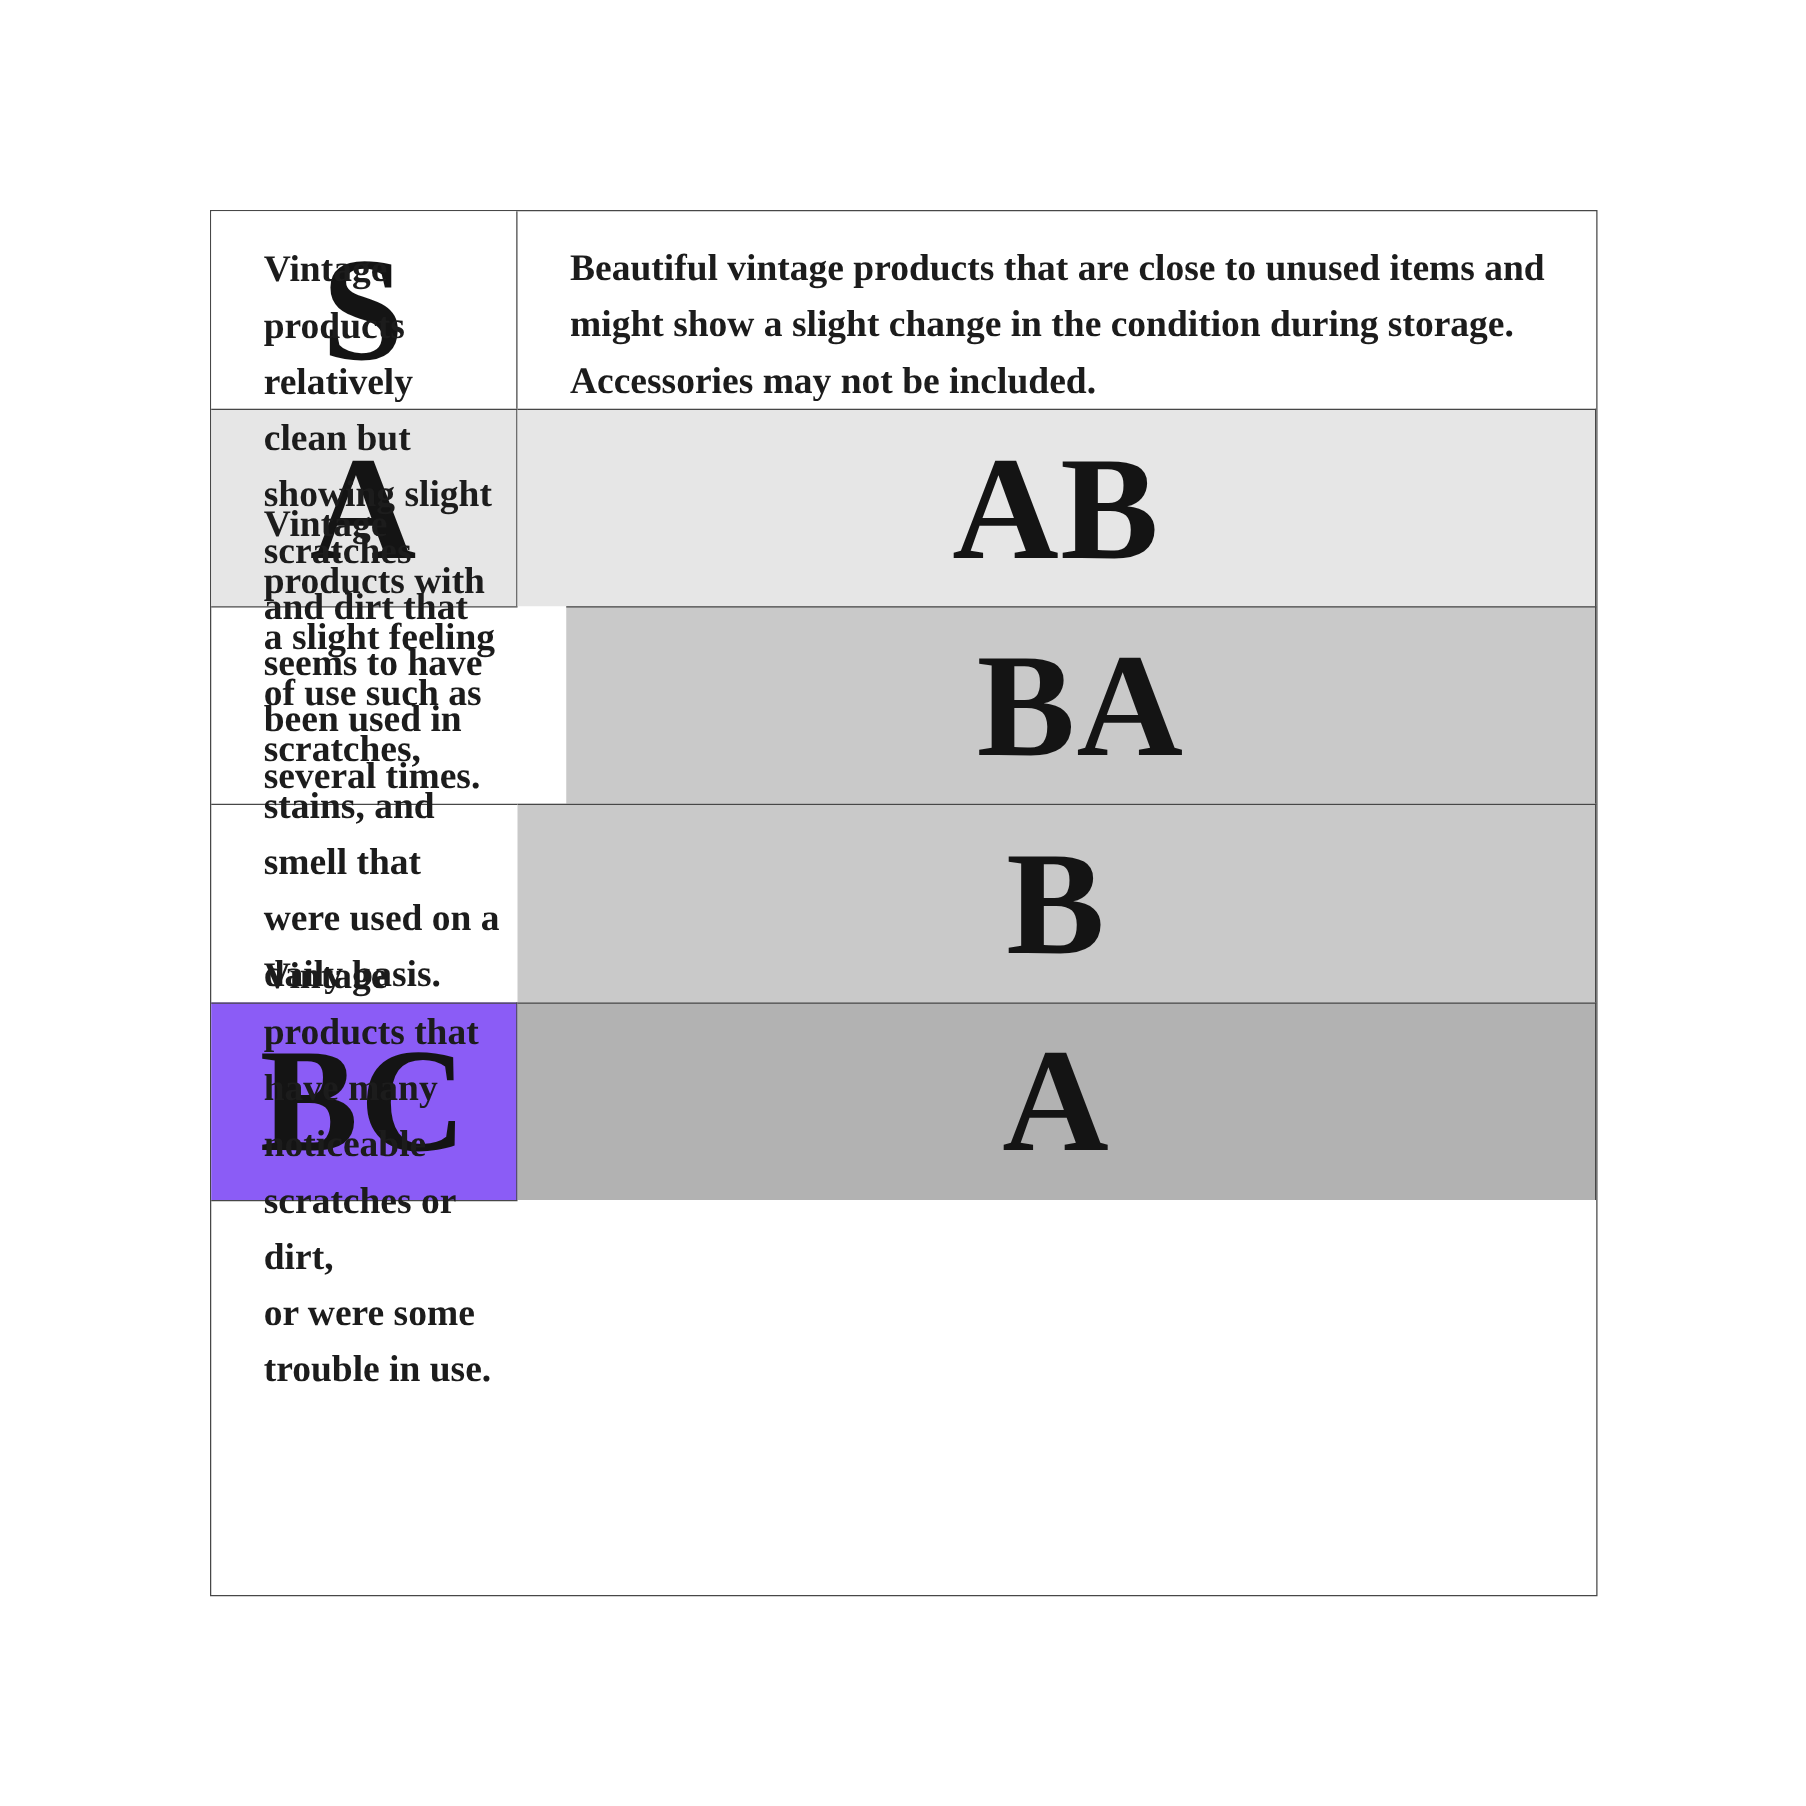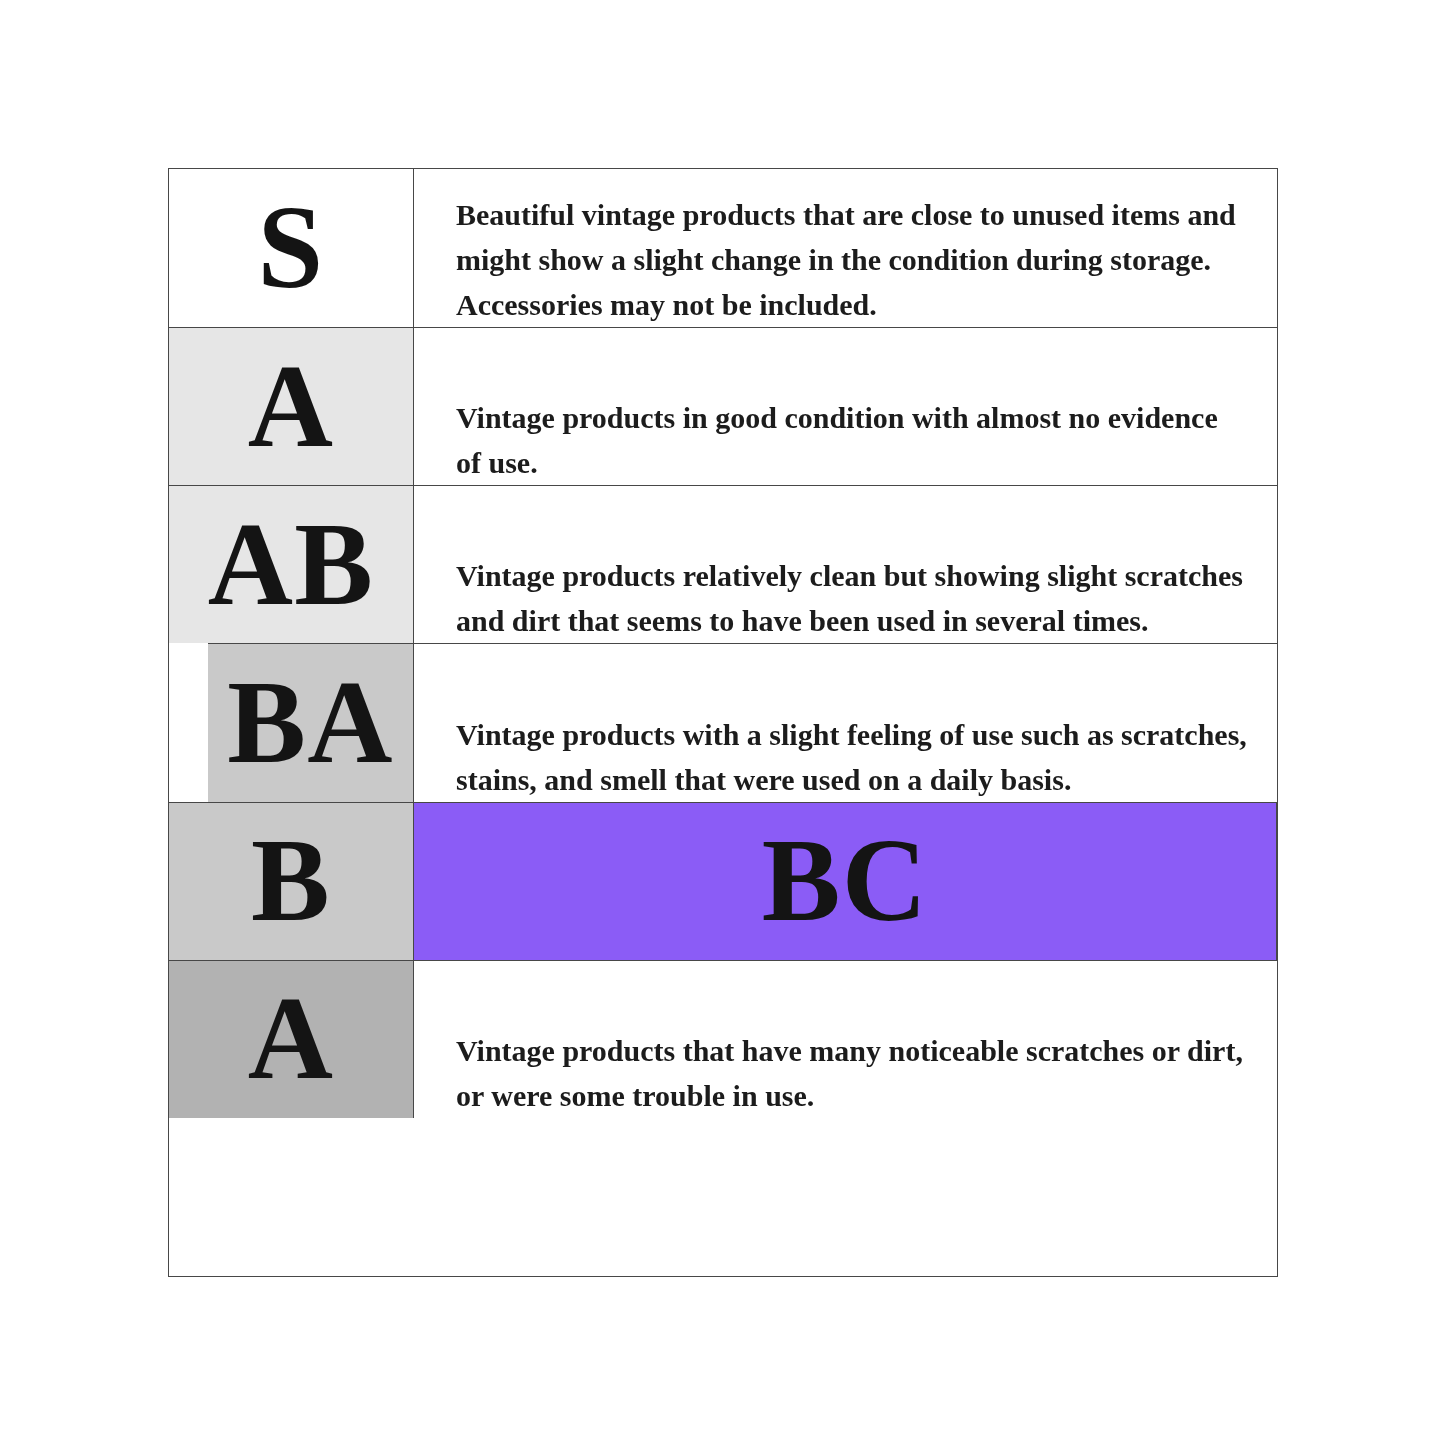--- a/index.html
+++ b/index.html
@@ -72,24 +72,20 @@
   </div>
   <div class="cell desc-cell">
     <p class="desc-text">Beautiful vintage products that are close to unused items and
 might show a slight change in the condition during storage.
 Accessories may not be included.</p>
   </div>
 
   <div class="cell grade-cell bt" style="background-color: rgb(230, 230, 230);">
     <span class="grade-letter">A</span>
   </div>
-  <div class="cell desc-cell bt">
-    <p class="desc-text">Vintage products in good condition with almost no evidence
-of use.</p>
-  </div>
 
   <div class="cell grade-cell bt" style="background-color: rgb(230, 230, 230); text-align: right;">
     <span class="grade-letter">AB</span>
   </div>
   <div class="cell desc-cell bt">
     <p class="desc-text">Vintage products relatively clean but showing slight scratches
 and dirt that seems to have been used in several times.</p>
   </div>
 
   <div class="cell grade-cell bt" style="background-color: rgb(201, 201, 201); margin-left: 39px;">

